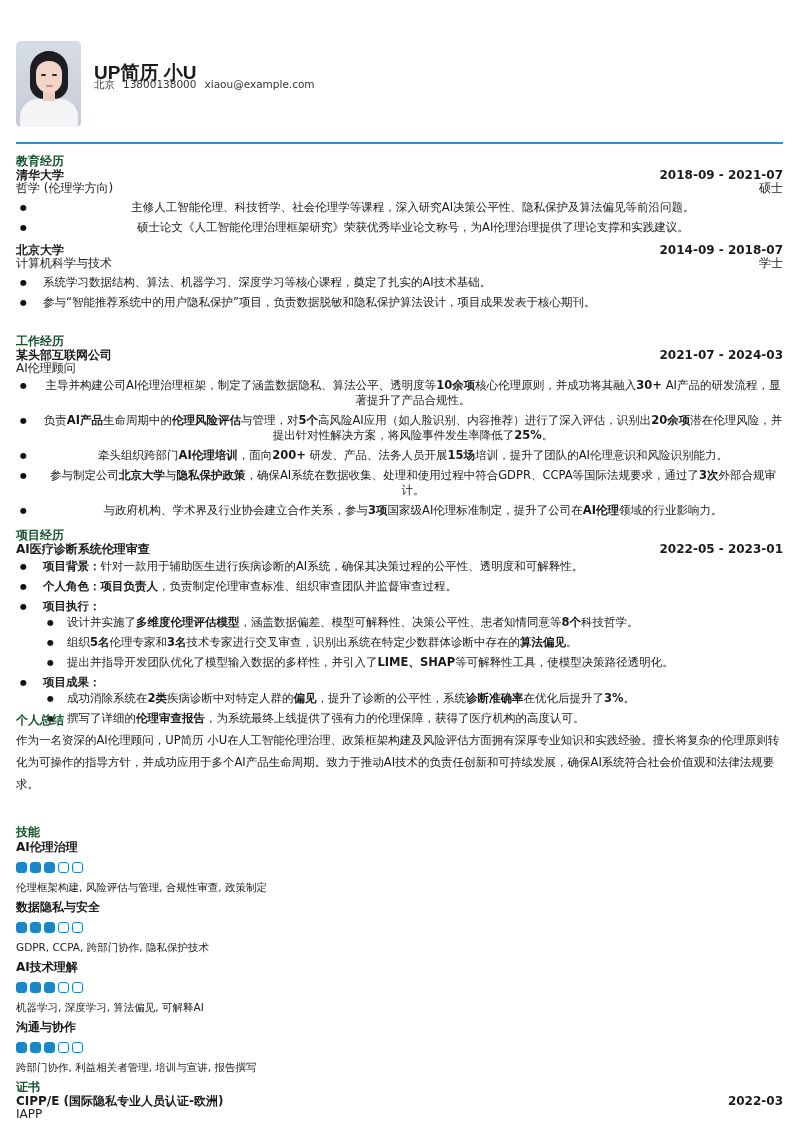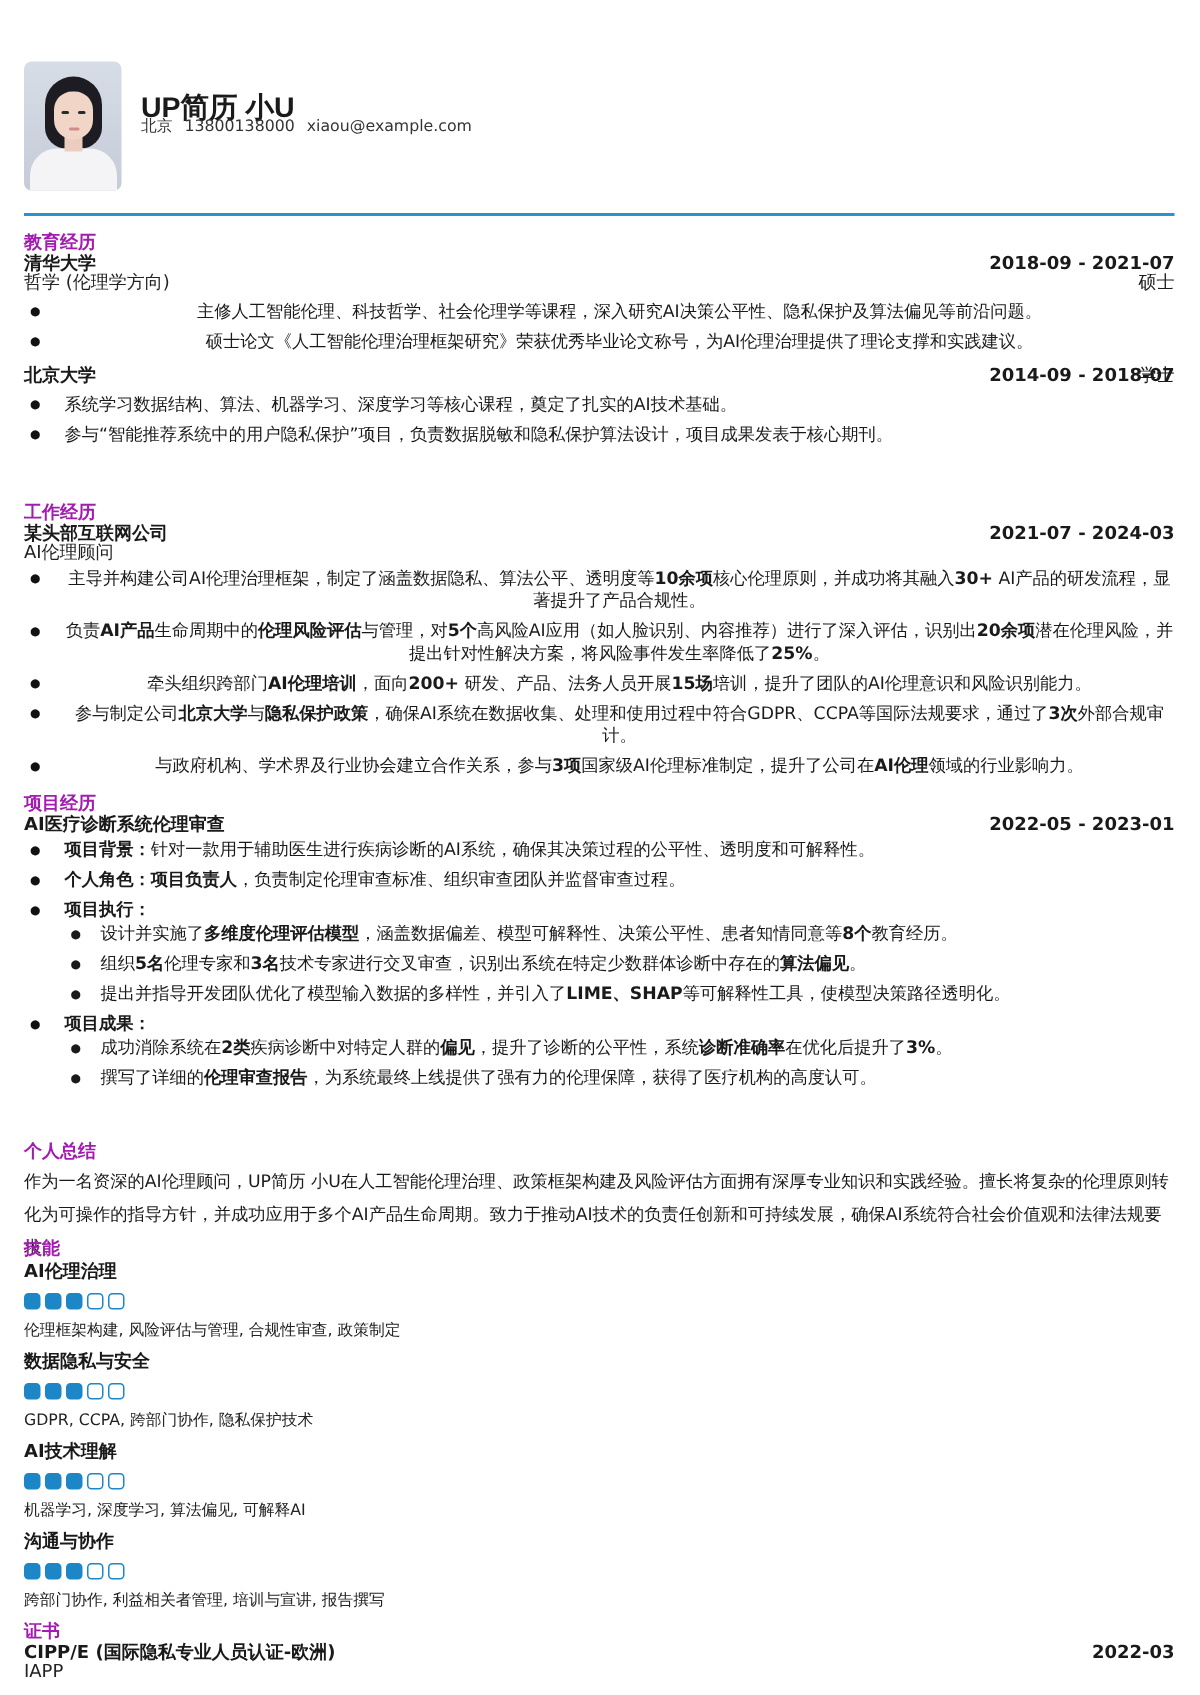--- a/index.html
+++ b/index.html
@@ -15,21 +15,21 @@
   .photo .eye1 { left: 25px; } .photo .eye2 { left: 36px; }
   .photo .lips { position: absolute; left: 30px; top: 44px; width: 7px; height: 2px; background: #d48a8a; border-radius: 1px; }
   .photo .neck { position: absolute; left: 27px; top: 50px; width: 12px; height: 10px; background: #ebcdbf; }
   .photo .body { position: absolute; left: 4px; top: 58px; width: 58px; height: 40px; background: #f4f4f6; border-radius: 18px 18px 0 0; }
   .name { position: absolute; left: 78px; top: 60px; font-size: 19px; font-weight: bold; color: #1a1a1a; font-family: "Liberation Sans", sans-serif; }
   .contact { position: absolute; left: 78px; top: 77px; font-size: 10.5px; color: #333; }
   .contact span { margin-right: 8px; }
   .rule { position: absolute; left: 0; top: 142px; width: 767px; height: 1.5px; background: #2b93c9; }
 
   .section { position: absolute; left: 0; width: 767px; }
-  .sec-title { color: #a21caf; font-size: 12px; font-weight: bold; line-height: 14px; }
+  .sec-title { color: #14532d; font-size: 12px; font-weight: bold; line-height: 14px; }
   .entry-row { display: flex; justify-content: space-between; align-items: flex-start; }
   .entry-title { font-weight: bold; font-size: 12px; line-height: 14px; }
   .entry-date { font-weight: bold; font-size: 12px; line-height: 14px; }
   .entry-sub { font-size: 12px; line-height: 13px; color: #222; }
   .entry-degree { text-align: right; font-size: 12px; line-height: 13px; margin-top: -13px; }
   ul.bl { list-style: none; margin-top: 2px; }
   ul.bl > li { position: relative; padding-left: 27px; font-size: 11.5px; line-height: 15px; margin-bottom: 5px; }
   ul.bl > li::before { content: "●"; position: absolute; left: 4px; top: 0; font-size: 8px; color: #111; }
   ul.sub { list-style: none; margin-top: 1px; }
   ul.sub > li { position: relative; padding-left: 24px; font-size: 11.5px; line-height: 15px; margin-bottom: 5px; }
@@ -78,20 +78,21 @@
       <ul class="bl" style="margin-top:5px;text-align:center;">
         <li>主修人工智能伦理、科技哲学、社会伦理学等课程，深入研究AI决策公平性、隐私保护及算法偏见等前沿问题。</li>
         <li>硕士论文《人工智能伦理治理框架研究》荣获优秀毕业论文称号，为AI伦理治理提供了理论支撑和实践建议。</li>
       </ul>
     </div>
     <div style="margin-top:8px;">
       <div class="entry-row">
         <div class="entry-title">北京大学</div>
         <div class="entry-date">2014-09 - 2018-07</div>
       </div>
+      <div class="entry-sub">计算机科学与技术</div>
       <div class="entry-degree">学士</div>
       <ul class="bl" style="margin-top:5px;">
         <li>系统学习数据结构、算法、机器学习、深度学习等核心课程，奠定了扎实的AI技术基础。</li>
         <li>参与“智能推荐系统中的用户隐私保护”项目，负责数据脱敏和隐私保护算法设计，项目成果发表于核心期刊。</li>
       </ul>
     </div>
   </div>
 
   <div class="section" style="top:334px;">
     <div class="sec-title">工作经历</div>
@@ -113,35 +114,35 @@
     <div class="sec-title">项目经历</div>
     <div class="entry-row">
       <div class="entry-title">AI医疗诊断系统伦理审查</div>
       <div class="entry-date">2022-05 - 2023-01</div>
     </div>
     <ul class="bl" style="margin-top:3px;">
       <li><b>项目背景：</b><span>针对一款用于辅助医生进行疾病诊断的AI系统，确保其决策过程的公平性、透明度和可解释性。</span></li>
       <li><b>个人角色：</b><b>项目负责人</b><span>，负责制定伦理审查标准、组织审查团队并监督审查过程。</span></li>
       <li><b>项目执行：</b>
         <ul class="sub">
-          <li><span>设计并实施了</span><b>多维度伦理评估模型</b><span>，涵盖数据偏差、模型可解释性、决策公平性、患者知情同意等</span><b>8个</b><span>教育经历。</span></li>
+          <li><span>设计并实施了</span><b>多维度伦理评估模型</b><span>，涵盖数据偏差、模型可解释性、决策公平性、患者知情同意等</span><b>8个</b><span>科技哲学。</span></li>
           <li><span>组织</span><b>5名</b><span>伦理专家和</span><b>3名</b><span>技术专家进行交叉审查，识别出系统在特定少数群体诊断中存在的</span><b>算法偏见</b><span>。</span></li>
           <li><span>提出并指导开发团队优化了模型输入数据的多样性，并引入了</span><b>LIME、SHAP</b><span>等可解释性工具，使模型决策路径透明化。</span></li>
         </ul>
       </li>
       <li><b>项目成果：</b>
         <ul class="sub">
           <li><span>成功消除系统在</span><b>2类</b><span>疾病诊断中对特定人群的</span><b>偏见</b><span>，提升了诊断的公平性，系统</span><b>诊断准确率</b><span>在优化后提升了</span><b>3%</b><span>。</span></li>
           <li><span>撰写了详细的</span><b>伦理审查报告</b><span>，为系统最终上线提供了强有力的伦理保障，获得了医疗机构的高度认可。</span></li>
         </ul>
       </li>
     </ul>
   </div>
 
-  <div class="section" style="top:760px;">
+  <div class="section" style="top:713px;">
     <div class="sec-title">个人总结</div>
     <div class="summary">作为一名资深的AI伦理顾问，UP简历 小U在人工智能伦理治理、政策框架构建及风险评估方面拥有深厚专业知识和实践经验。擅长将复杂的伦理原则转化为可操作的指导方针，并成功应用于多个AI产品生命周期。致力于推动AI技术的负责任创新和可持续发展，确保AI系统符合社会价值观和法律法规要求。</div>
   </div>
 
   <div class="section" style="top:825px;">
     <div class="sec-title">技能</div>
     <div class="skill" style="margin-top:0;">
       <div class="skill-name">AI伦理治理</div>
       <div class="dots">
           <span class="dot on"></span>

